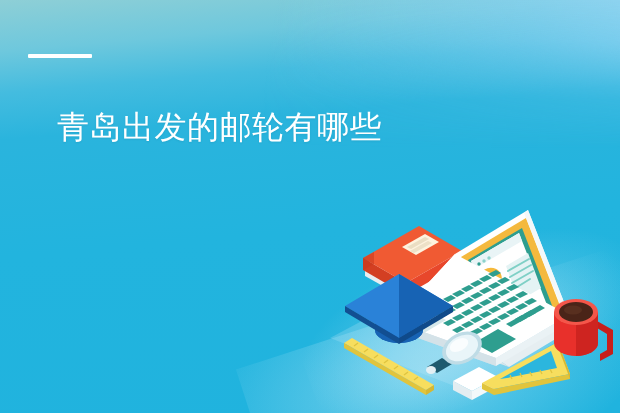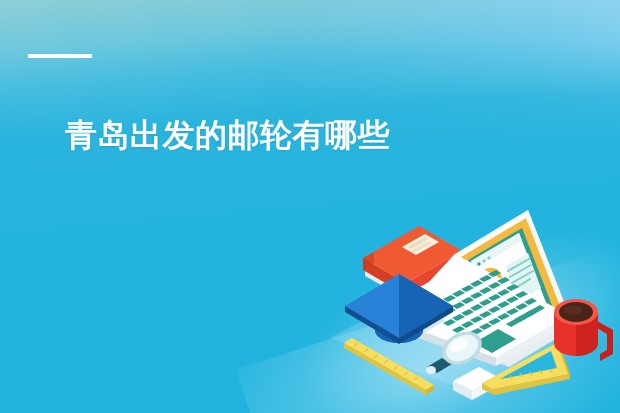--- a/index.html
+++ b/index.html
@@ -66,24 +66,24 @@
     width: 64px;
     height: 4px;
     background: #ffffff;
     border-radius: 1px;
   }
   
   .page-title {
     position: absolute;
     left: 57px;
     top: 107px;
-    margin: 8px;
+    margin: 0;
     color: #ffffff;
     font-size: 32px;
-    font-weight: bold;
+    font-weight: normal;
     letter-spacing: 0.5px;
     line-height: 40px;
     white-space: nowrap;
     text-shadow: 0 1px 2px rgba(0,80,110,0.12);
   }
   
   .illustration {
     position: absolute;
     left: 330px;
     top: 178px;

